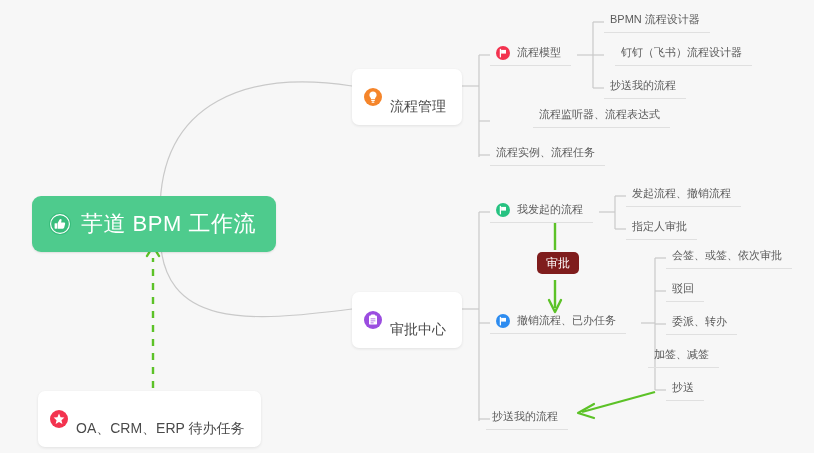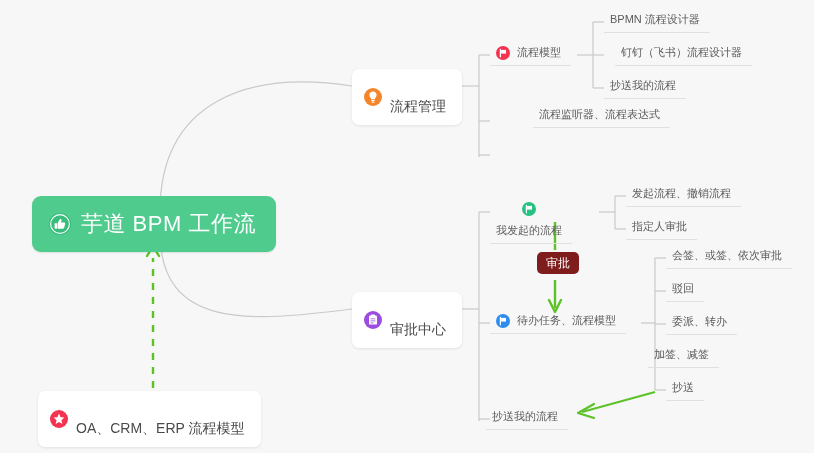--- a/index.html
+++ b/index.html
@@ -178,36 +178,39 @@
   <div class="leaf" style="left:615px;top:42px;">
     <span class="label">钉钉（飞书）流程设计器</span>
   </div>
   <div class="leaf" style="left:604px;top:75px;">
     <span class="label">抄送我的流程</span>
   </div>
 
   <div class="leaf" style="left:490px;top:104px;margin-left:43px;">
     <span class="label">流程监听器、流程表达式</span>
   </div>
+  <div class="leaf" style="left:490px;top:142px;">
+    <span class="label">流程实例、流程任务</span>
+  </div>
 
   <div class="box-node" style="left:352px;top:292px;">
     <span class="badge">
       <svg width="18" height="18" viewBox="0 0 18 18">
         <circle cx="9" cy="9" r="9" fill="#9b4de0"></circle>
         <rect x="5" y="4.6" width="8" height="9" rx="1.2" fill="#ffffff"></rect>
         <rect x="6.9" y="3.4" width="4.2" height="2.1" rx="0.8" fill="#ffffff"></rect>
         <rect x="6.5" y="7.4" width="5" height="0.95" rx="0.4" fill="#9b4de0"></rect>
         <rect x="6.5" y="9.4" width="5" height="0.95" rx="0.4" fill="#9b4de0"></rect>
         <rect x="6.5" y="11.4" width="3.2" height="0.95" rx="0.4" fill="#9b4de0"></rect>
       </svg>
     </span>
     <span class="label">审批中心</span>
   </div>
 
-  <div class="leaf" style="left:490px;top:199px;flex-direction:column;">
+  <div class="leaf" style="left:490px;top:199px;">
     <span class="badge sm">
       <svg width="14" height="14" viewBox="0 0 14 14">
         <circle cx="7" cy="7" r="7" fill="#26c281"></circle>
         <path d="M4.4 3.4 L4.4 10.8" stroke="#ffffff" stroke-width="1.25" stroke-linecap="round"></path>
         <path d="M5.1 3.9 L10 3.9 L10 7.6 L5.1 7.6 Z" fill="#ffffff"></path>
       </svg>
     </span>
     <span class="label">我发起的流程</span>
   </div>
 
@@ -219,21 +222,21 @@
   </div>
 
   <div class="leaf" style="left:490px;top:310px;">
     <span class="badge sm">
       <svg width="14" height="14" viewBox="0 0 14 14">
         <circle cx="7" cy="7" r="7" fill="#2d8cf0"></circle>
         <path d="M4.4 3.4 L4.4 10.8" stroke="#ffffff" stroke-width="1.25" stroke-linecap="round"></path>
         <path d="M5.1 3.9 L10 3.9 L10 7.6 L5.1 7.6 Z" fill="#ffffff"></path>
       </svg>
     </span>
-    <span class="label">待办任务、流程模型</span>
+    <span class="label">撤销流程、已办任务</span>
   </div>
 
   <div class="leaf" style="left:666px;top:245px;">
     <span class="label">会签、或签、依次审批</span>
   </div>
   <div class="leaf" style="left:666px;top:278px;">
     <span class="label">驳回</span>
   </div>
   <div class="leaf" style="left:666px;top:311px;">
     <span class="label">委派、转办</span>
@@ -253,16 +256,16 @@
     <span>审批</span>
   </div>
 
   <div class="box-node" style="left:38px;top:391px;">
     <span class="badge">
       <svg width="18" height="18" viewBox="0 0 18 18">
         <circle cx="9" cy="9" r="9" fill="#f3334f"></circle>
         <path d="M9 3.6 L10.55 7.3 L14.4 7.6 L11.45 10.2 L12.4 14 L9 11.9 L5.6 14 L6.55 10.2 L3.6 7.6 L7.45 7.3 Z" fill="#ffffff"></path>
       </svg>
     </span>
-    <span class="label">OA、CRM、ERP 流程模型</span>
+    <span class="label">OA、CRM、ERP 待办任务</span>
   </div>
 
 </div>
 
 </body></html>

